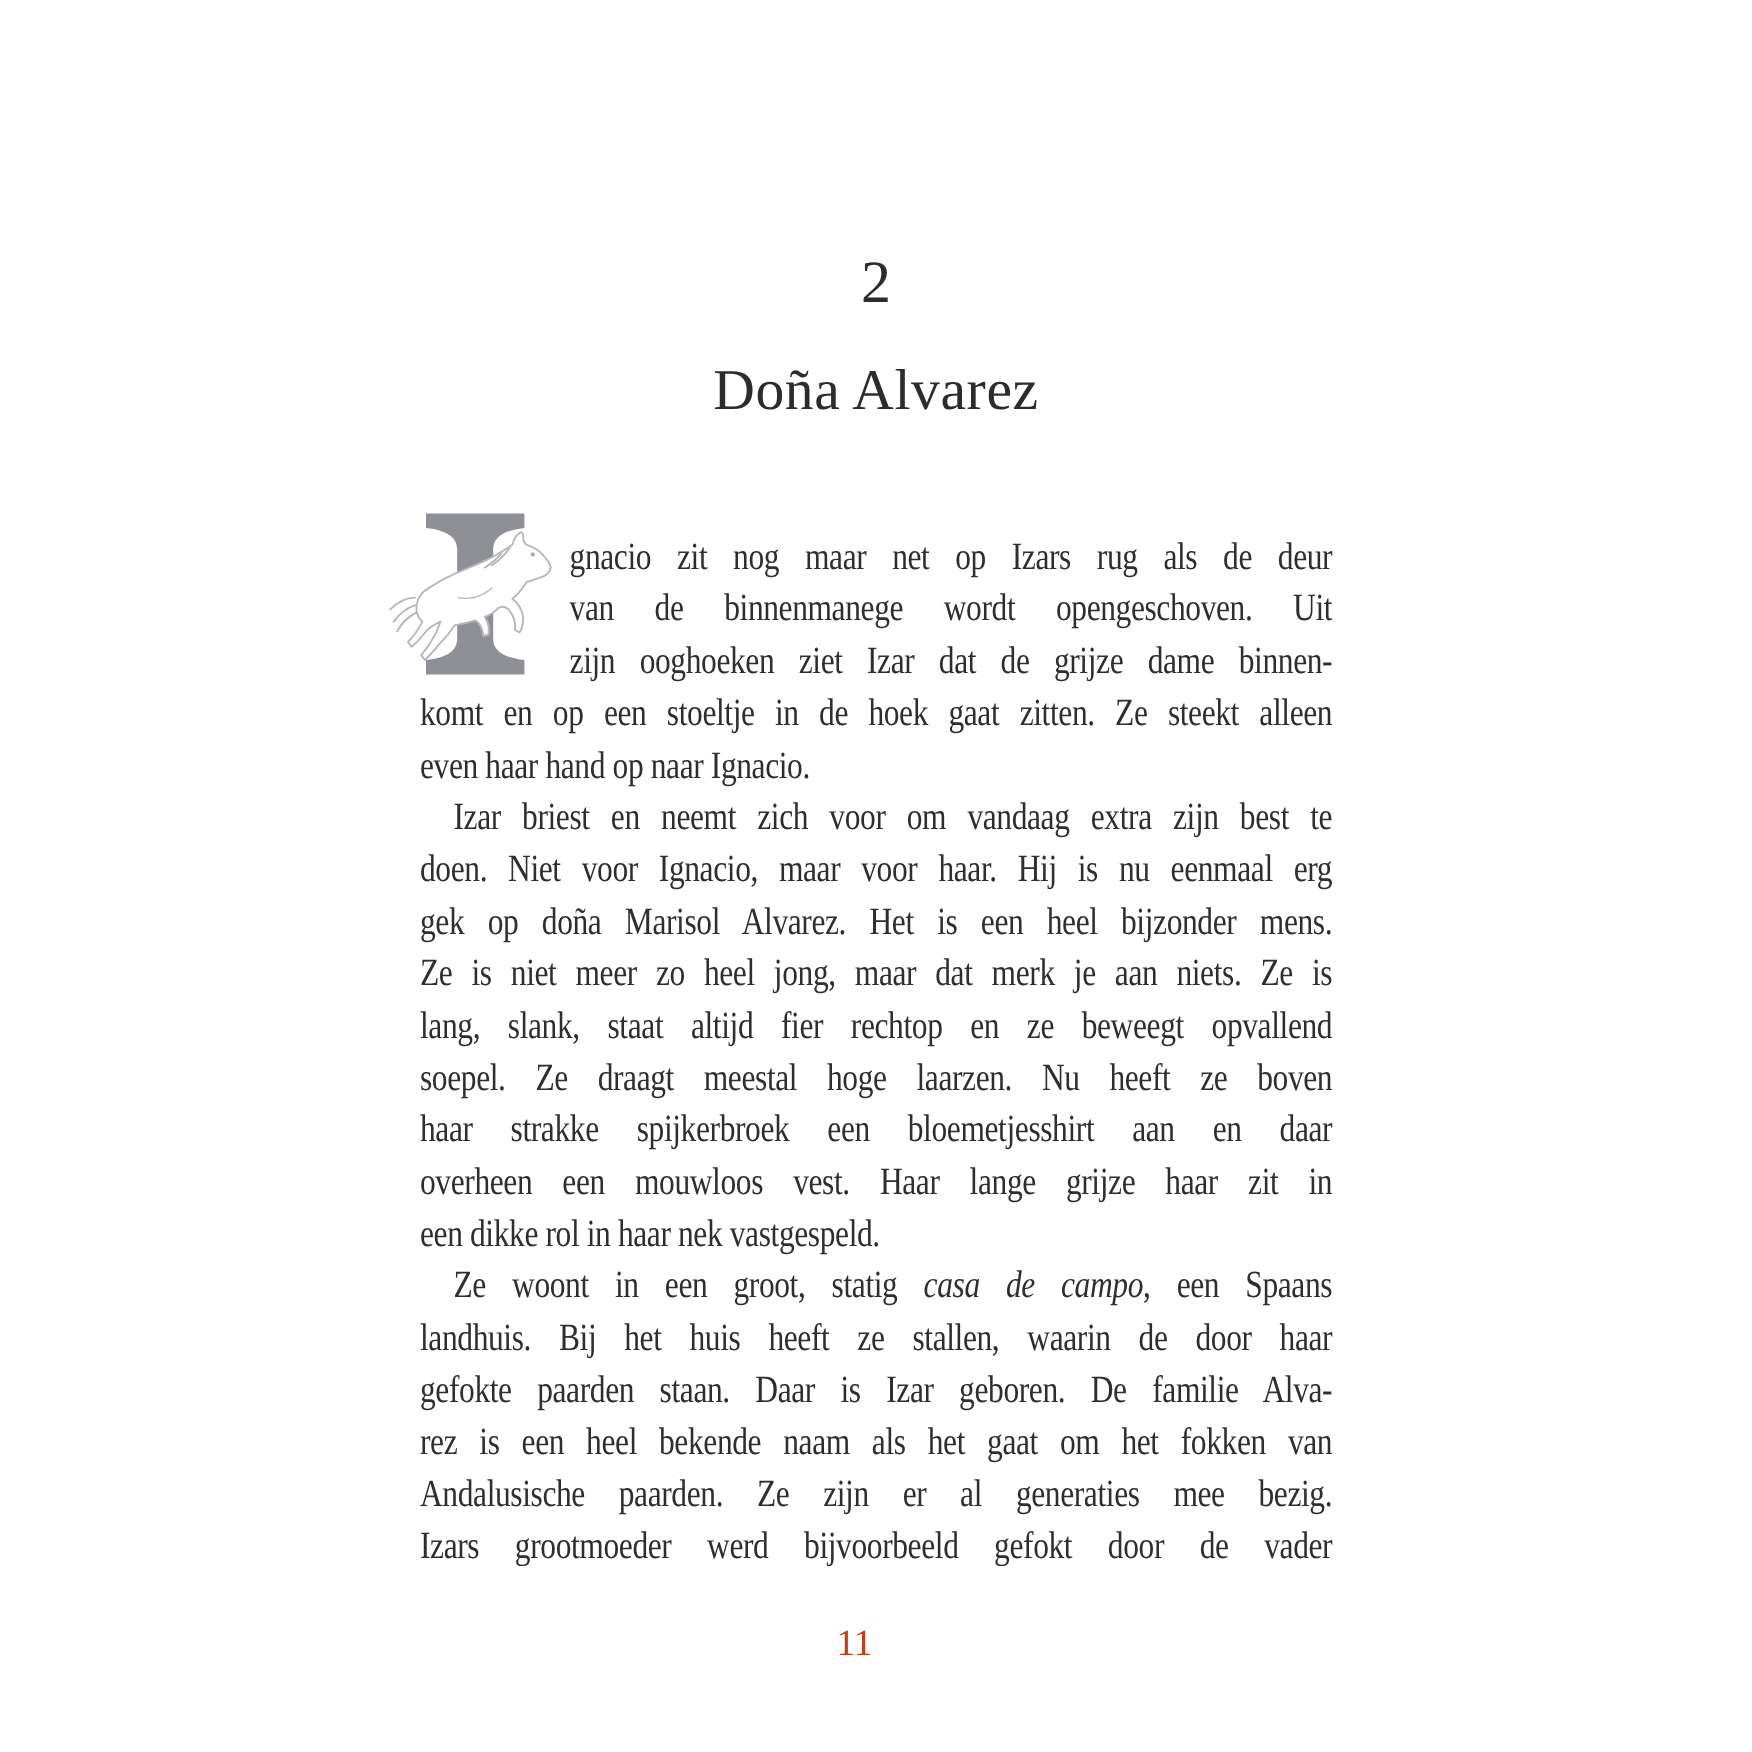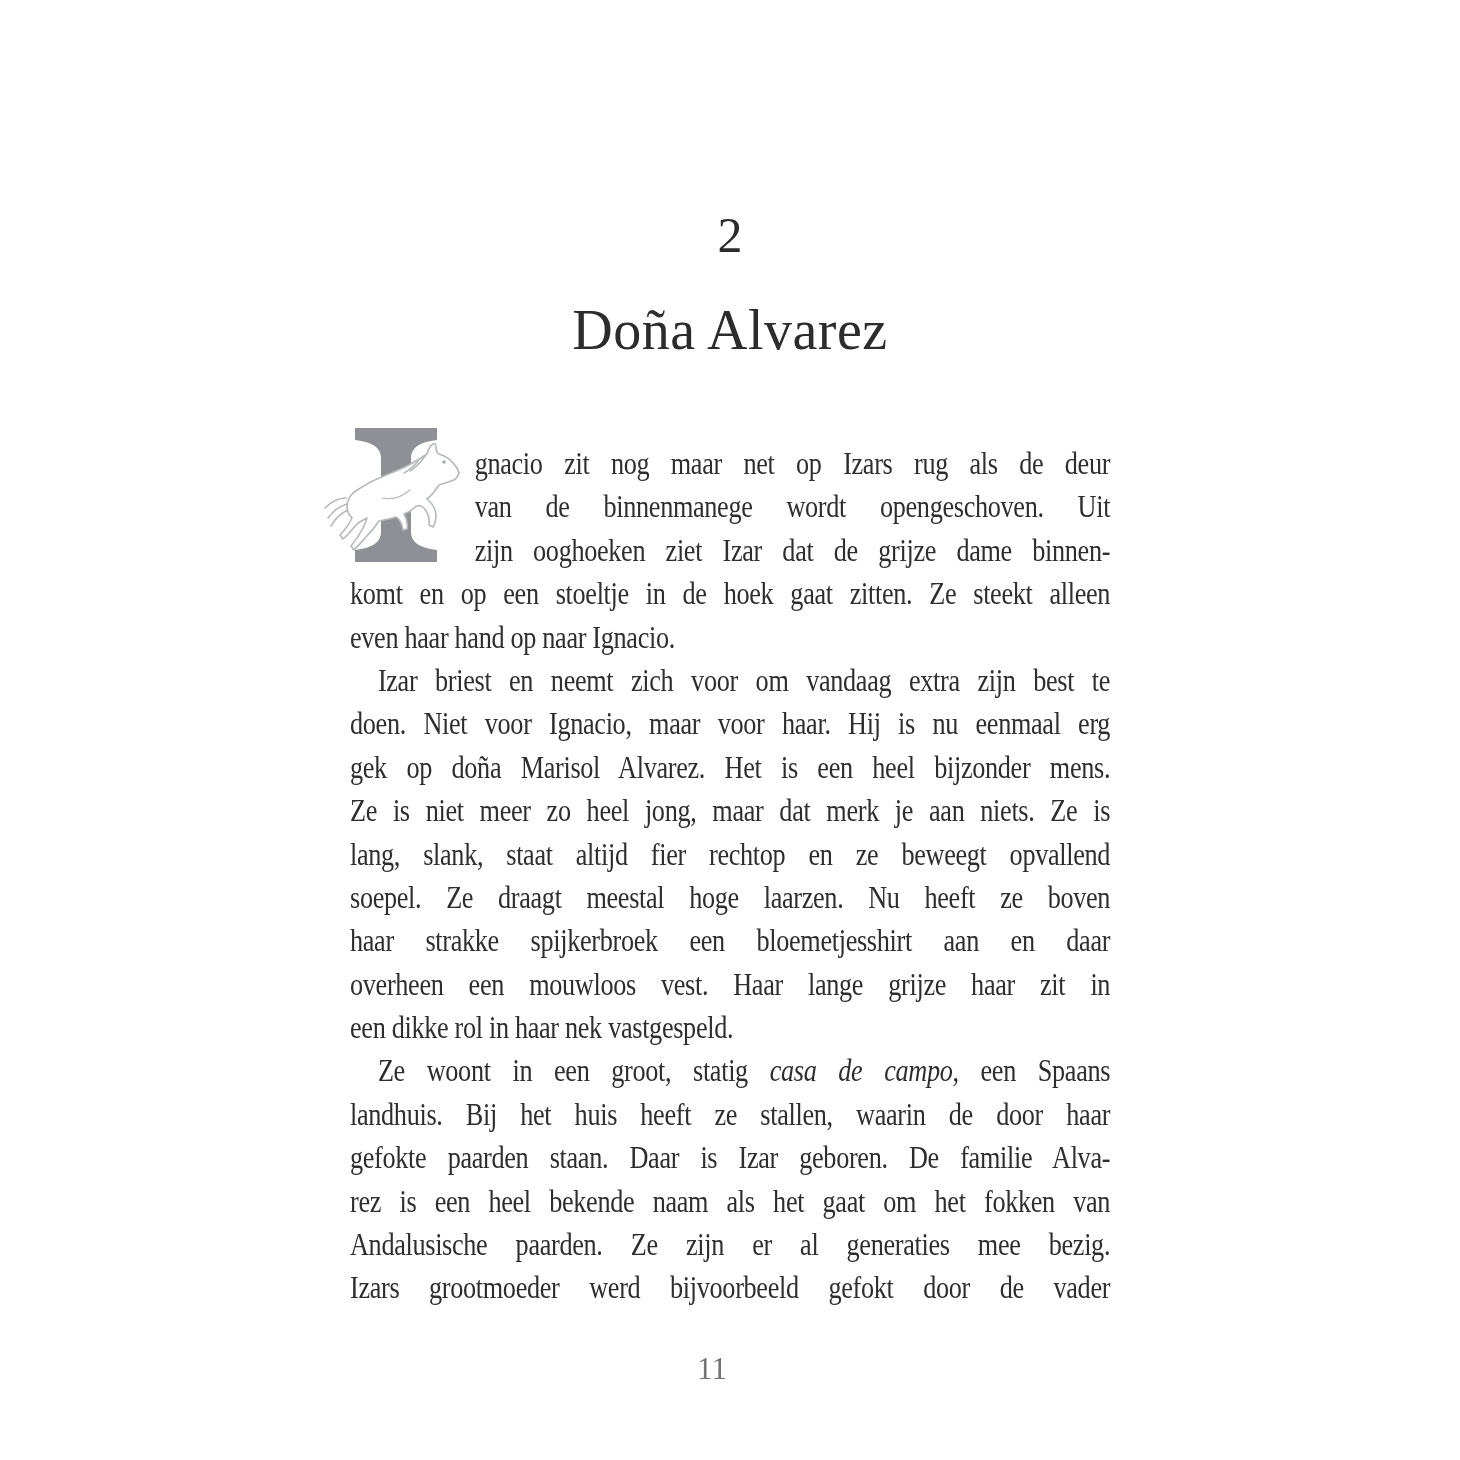--- a/index.html
+++ b/index.html
@@ -19,21 +19,21 @@
     position: absolute;
     left: 350px; top: 208px; width: 760px;
     text-align: center;
     font-size: 50px; line-height: 1.1;
     color: #2c2c2e;
   }
   .chapter-title {
     position: absolute;
     left: 350px; top: 300px; width: 760px;
     text-align: center;
-    font-size: 56px; line-height: 1.1;
+    font-size: 48px; line-height: 1.1;
     color: #2c2c2e;
     letter-spacing: 0.5px;
   }
   .text-block {
     position: absolute;
     left: 350px; top: 442px;
     width: 927px;
     transform: scaleX(0.82);
     transform-origin: 0 0;
   }
@@ -58,21 +58,21 @@
     position: absolute;
     left: 322px; top: 426px;
     width: 152px; height: 146px;
   }
   .dropcap svg { display: block; width: 152px; height: 146px; }
   .page-number {
     position: absolute;
     left: 350px; top: 1350px; width: 724px;
     text-align: center;
     font-size: 31px; line-height: 1.2;
-    color: #737373;
+    color: #c2410c;
   }
 </style>
 </head>
 <body>
 
 <div class="page">
 
   <div class="chapter-number">2</div>
 
   <div class="chapter-title">Doña Alvarez</div>

